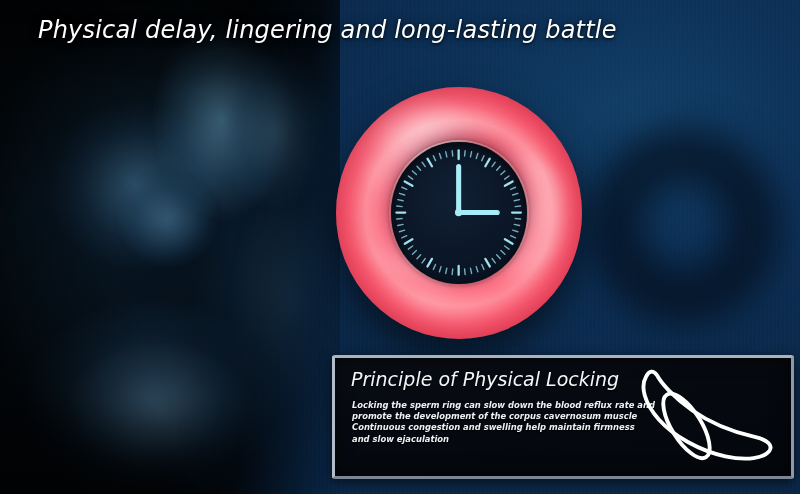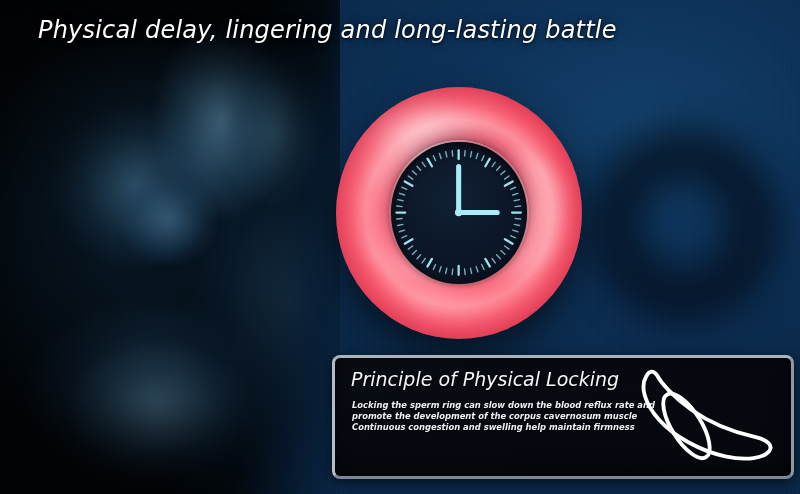--- a/index.html
+++ b/index.html
@@ -159,21 +159,21 @@
     color:#ffffff;
     text-shadow:0 1px 3px rgba(0,0,0,0.85), 0 0 10px rgba(0,0,0,0.6);
     white-space:nowrap;
   }
 
   
   .panel {
     position:absolute;
     left:332px; top:355px;
     width:462px; height:124px;
-    border-radius:8px;
+    border-radius:3px;
     border:3px solid;
     border-color:#a9b2bd #8f99a6 #7c8694 #b3bcc7;
     background:linear-gradient(170deg, #090d14 0%, #05080e 55%, #04070c 100%);
     box-shadow:0 3px 12px rgba(0,0,0,0.6), inset 0 0 18px rgba(0,0,0,0.7);
     overflow:hidden;
     padding-left:20px;
   }
   .panel-title {
     position:absolute;
     left:16px; top:10px;
@@ -304,20 +304,21 @@
   </div>
 
   <div class="headline">Physical delay, lingering and long-lasting battle</div>
 
   <div class="panel">
     <div class="panel-title">Principle of Physical Locking</div>
     <div class="panel-body" id="panel-body">
         <p>Locking the sperm ring can slow down the blood reflux rate and</p>
         <p>promote the development of the corpus cavernosum muscle</p>
         <p>Continuous congestion and swelling help maintain firmness</p>
+        <p>and slow ejaculation</p>
       </div>
     <div class="panel-icon">
       <svg viewBox="0 0 170 115" xmlns="http://www.w3.org/2000/svg" aria-hidden="true">
         <g fill="none" stroke="#ffffff" stroke-width="4.2" stroke-linecap="round" stroke-linejoin="round">
           <path d="M22 12 C16 22 20 40 36 58 C52 76 80 92 108 98 C132 103 150 100 156 92 C160 86 154 80 140 77 C118 72 92 62 72 48 C52 34 38 18 34 10 C30 4 25 5 22 12 Z"></path>
           <ellipse cx="66" cy="65" rx="16" ry="40" transform="rotate(-32 66 65)"></ellipse>
         </g>
       </svg>
     </div>
   </div>

